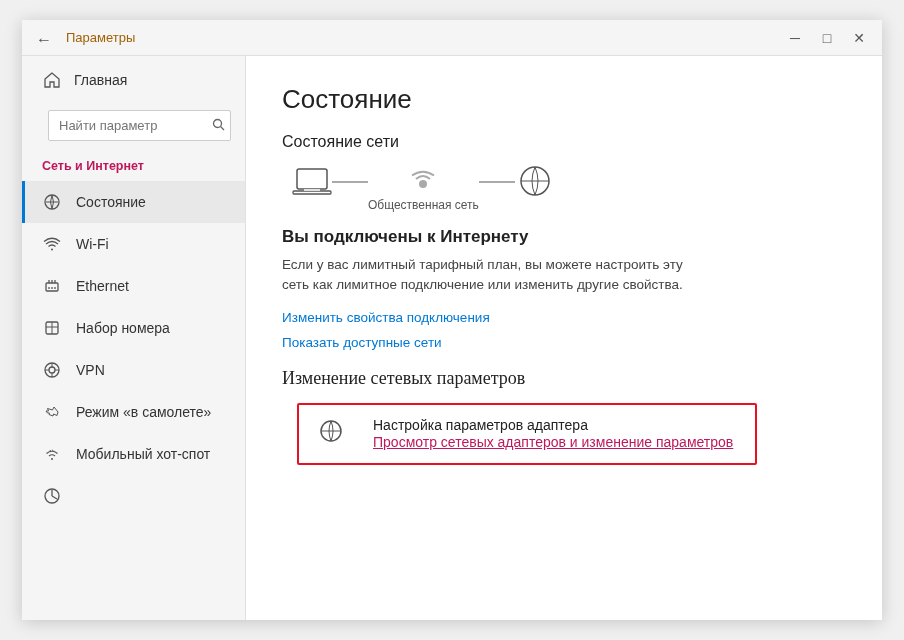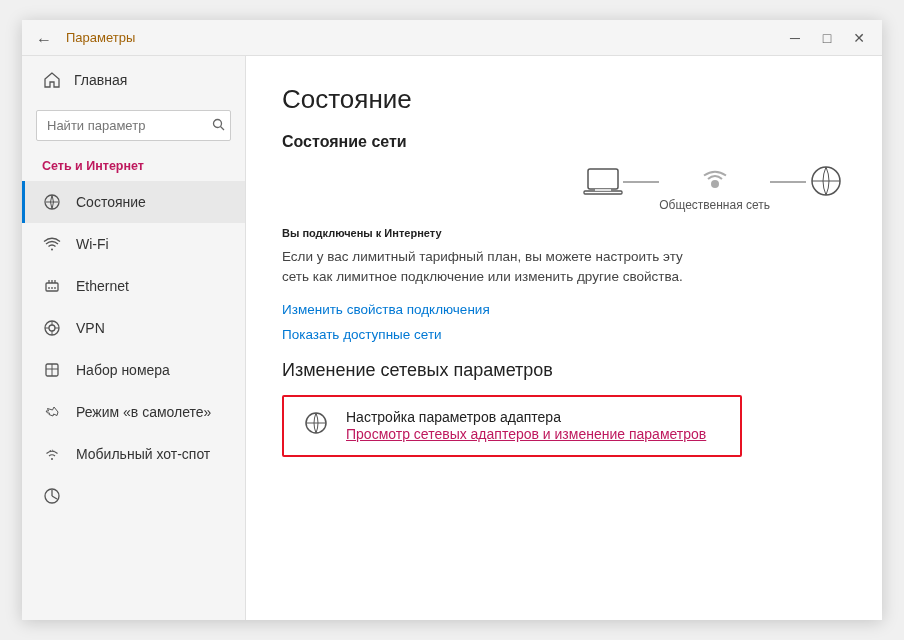--- a/index.html
+++ b/index.html
@@ -83,21 +83,21 @@
     .sidebar-home {
       display: flex;
       align-items: center;
       gap: 12px;
       padding: 14px 20px;
       cursor: pointer;
       font-size: 14px;
       color: #333;
     }
     .sidebar-search {
-      margin: 6px 14px 12px 14px;
+      margin: 6px 14px 12px 26px;
       position: relative;
       text-decoration: underline;
     }
     .sidebar-search input {
       width: 100%;
       padding: 7px 30px 7px 10px;
       border: 1px solid #ccc;
       border-radius: 2px;
       font-size: 13px;
       background: #fff;
@@ -153,28 +153,28 @@
       background: #fff;
     }
     .page-title {
       font-size: 26px;
       font-weight: 300;
       color: #222;
       margin-bottom: 18px;
     }
     .section-title {
       font-size: 16px;
-      font-weight: 700;
+      font-weight: 400;
       color: #222;
       margin-bottom: 14px;
     }
     .network-diagram {
       display: flex;
       align-items: center;
-      justify-content: flex-end;
+      justify-content: flex-start;
       gap: 0;
       padding-left: 10px;
     }
     .network-icon {
       display: flex;
       flex-direction: column;
       align-items: center;
       font-size: 28px;
       color: #555;
     }
@@ -189,21 +189,21 @@
       color: #555;
       text-align: center;
       margin-top: 2px;
     }
     .network-center {
       display: flex;
       flex-direction: column;
       align-items: center;
     }
     .connected-text {
-      font-size: 11px;
+      font-size: 17px;
       font-weight: 600;
       color: #222;
       margin-top: 14px;
       margin-bottom: 8px;
     }
     .desc-text {
       font-size: 13.5px;
       color: #444;
       line-height: 1.5;
       margin-bottom: 14px;
@@ -215,31 +215,33 @@
       cursor: pointer;
       margin-bottom: 10px;
       display: block;
     }
     .change-section-title {
       font-size: 18px;
       font-weight: 300;
       color: #222;
       margin-top: 18px;
       margin-bottom: 14px;
+      font-family: Liberation Serif, serif;
     }
     .adapter-card {
       display: flex;
       align-items: center;
-      gap: 14px;
+      gap: 26px;
       padding: 12px 16px;
       border: 2px solid #e81123;
       border-radius: 2px;
       cursor: pointer;
       background: #fff;
       max-width: 460px;
+      margin-left: 15px;
     }
     .adapter-icon {
       font-size: 24px;
       color: #555;
     }
     .adapter-info {}
     .adapter-title {
       font-size: 14px;
       font-weight: 500;
       color: #222;
@@ -329,40 +331,40 @@
             <line x1="9" y1="10" x2="9" y2="12" stroke="#555" stroke-width="1.3"></line>
             <line x1="12" y1="10" x2="12" y2="12" stroke="#555" stroke-width="1.3"></line>
           </svg>
         </span>
         <span>Ethernet</span>
       </div>
 
       <div class="sidebar-item">
         <span class="sidebar-icon">
           <svg width="18" height="18" viewBox="0 0 18 18" fill="none">
+            <rect x="3" y="3" width="12" height="12" rx="1.5" stroke="#555" stroke-width="1.3"></rect>
+            <line x1="3" y1="8" x2="15" y2="8" stroke="#555" stroke-width="1"></line>
+            <line x1="9" y1="3" x2="9" y2="15" stroke="#555" stroke-width="1"></line>
+          </svg>
+        </span>
+        <span>Набор номера</span>
+      </div>
+
+      <div class="sidebar-item">
+        <span class="sidebar-icon">
+          <svg width="18" height="18" viewBox="0 0 18 18" fill="none">
             <circle cx="9" cy="9" r="7" stroke="#555" stroke-width="1.3"></circle>
             <circle cx="9" cy="9" r="3" stroke="#555" stroke-width="1.3"></circle>
             <line x1="9" y1="2" x2="9" y2="6" stroke="#555" stroke-width="1"></line>
             <line x1="9" y1="12" x2="9" y2="16" stroke="#555" stroke-width="1"></line>
             <line x1="2" y1="9" x2="6" y2="9" stroke="#555" stroke-width="1"></line>
             <line x1="12" y1="9" x2="16" y2="9" stroke="#555" stroke-width="1"></line>
           </svg>
         </span>
         <span>VPN</span>
-      </div>
-
-      <div class="sidebar-item">
-        <span class="sidebar-icon">
-          <svg width="18" height="18" viewBox="0 0 18 18" fill="none">
-            <rect x="3" y="3" width="12" height="12" rx="1.5" stroke="#555" stroke-width="1.3"></rect>
-            <line x1="3" y1="8" x2="15" y2="8" stroke="#555" stroke-width="1"></line>
-            <line x1="9" y1="3" x2="9" y2="15" stroke="#555" stroke-width="1"></line>
-          </svg>
-        </span>
-        <span>Набор номера</span>
       </div>
 
       <div class="sidebar-item">
         <span class="sidebar-icon">
           <svg width="18" height="18" viewBox="0 0 18 18" fill="none">
             <path d="M15 9l-4-5-1.5 3-5-1.5 1 2.5H3l1.5 2h2l-.5 1.5 4 1.5.5-2 3.5 1.5L15 9z" stroke="#555" stroke-width="1" fill="none"></path>
           </svg>
         </span>
         <span>Режим «в самолете»</span>
       </div>

